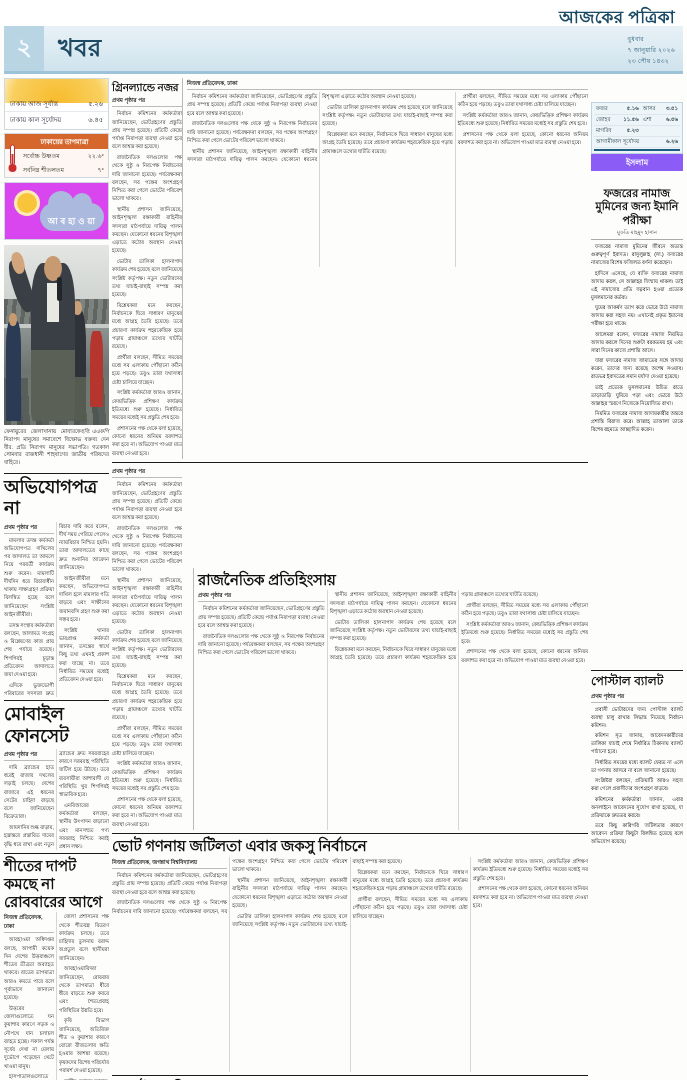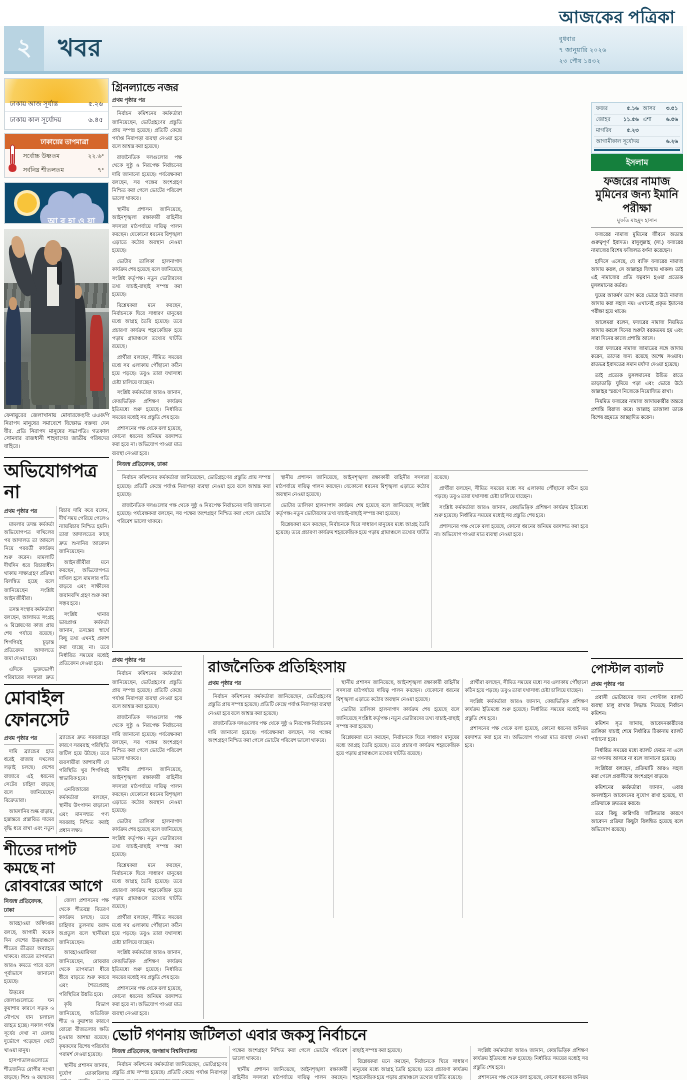--- a/index.html
+++ b/index.html
@@ -38,21 +38,21 @@
   .section-title {
     padding-left: 14px;
     display: flex; align-items: center;
     font-size: 24px;
     font-weight: bold;
     color: #1d4a63;
     letter-spacing: 0.5px;
   }
   .masthead-right {
     margin-left: auto;
-    display: flex; align-items: flex-start; justify-content: flex-end;
+    display: flex; align-items: flex-end; justify-content: flex-end;
     flex-direction: column;
     padding: 6px 8px 4px 0;
   }
   .brand-name {
     font-size: 17px; font-weight: bold; color: #1b4a64;
     letter-spacing: 0.3px;
   }
   .brand-date {
     font-size: 6.2px; color: #2b5f79; margin-top: 2px;
     letter-spacing: 0.2px;
@@ -122,22 +122,22 @@
     display: flex; justify-content: space-between;
     font-size: 6.2px; color: #332; padding: 1.5px 4px 1.5px 2px;
   }
   .thermo {
     position: absolute; left: 2px; top: 10px;
     width: 11px; height: 30px;
   }
 
   .weather-widget {
     border: 1px solid #cfd8dd;
-    background: #0c4a6e;
-    height: 42px; position: relative; overflow: hidden;
+    background: #d946ef;
+    height: 58px; position: relative; overflow: hidden;
     margin-bottom: 5px;
   }
   .w-sun {
     position: absolute; left: 12px; top: 10px;
     width: 20px; height: 20px; border-radius: 50%;
     background: #f8c43a;
     box-shadow: 0 0 0 3px #fdeab4;
   }
   .w-cloud {
     position: absolute; right: 4px; top: 20px;
@@ -266,23 +266,23 @@
     color: #1a1a1a; hyphens: auto; word-spacing: -0.3px;
   }
   .body-txt p { margin-bottom: 2.5px; text-indent: 5px; }
 
   .cols2 { column-count: 2; column-gap: 5px; column-rule: 1px solid #d6d6d6; }
   .cols3 { column-count: 3; column-gap: 5px; column-rule: 1px solid #d6d6d6; }
   .cols4 { column-count: 4; column-gap: 5px; column-rule: 1px solid #d6d6d6; }
 
   
   .rail-head {
-    background: #15803d; color: #fff;
+    background: #8b5cf6; color: #fff;
     font-size: 8px; font-weight: bold; text-align: center;
-    padding: 2px 0; margin-bottom: 4px;
+    padding: 2px 0; margin-bottom: 16px;
   }
   .rail-hl {
     font-size: 11px; font-weight: bold; text-align: center;
     line-height: 1.22; color: #111; margin: 2px 0;
   }
   .rail-author {
     font-size: 5.2px; text-align: center; color: #333;
     border-bottom: 1px solid #aaa; padding-bottom: 2px; margin-bottom: 2px;
   }
   .rail-body { font-size: 5px; line-height: 1.6; text-align: justify; }
@@ -419,21 +419,21 @@
             <p>জেলা প্রশাসনের পক্ষ থেকে শীতবস্ত্র বিতরণ কার্যক্রম চলছে। তবে চাহিদার তুলনায় বরাদ্দ অপ্রতুল বলে স্থানীয়রা জানিয়েছেন।</p>
             <p>আবহাওয়াবিদরা জানিয়েছেন, রোববার থেকে তাপমাত্রা ধীরে ধীরে বাড়তে শুরু করবে এবং শৈত্যপ্রবাহ পরিস্থিতির উন্নতি হবে।</p>
             <p>কৃষি বিভাগ জানিয়েছে, অতিরিক্ত শীত ও কুয়াশার কারণে বোরো বীজতলার ক্ষতি হওয়ার আশঙ্কা রয়েছে। কৃষকদের বিশেষ পরিচর্যার পরামর্শ দেওয়া হয়েছে।</p>
             <p>স্থানীয় প্রশাসন জানায়, দুর্যোগ মোকাবিলায় পর্যাপ্ত প্রস্তুতি নেওয়া হয়েছে এবং প্রয়োজনীয় ত্রাণ সামগ্রী মজুত রাখা হয়েছে।</p>
           </div>
       </div>
     </div>
 
     <div class="col-mid">
 
-      <div style="display:flex; flex-direction:column;">
+      <div style="display:flex; ">
         <div style="width:70px;">
           <h2 class="hl xs">গ্রিনল্যান্ডে নজর</h2>
           <div class="byline">প্রথম পৃষ্ঠার পর</div>
           <div class="body-txt">
               <p>নির্বাচন কমিশনের কর্মকর্তারা জানিয়েছেন, ভোটগ্রহণের প্রস্তুতি প্রায় সম্পন্ন হয়েছে। প্রতিটি কেন্দ্রে পর্যাপ্ত নিরাপত্তা ব্যবস্থা নেওয়া হবে বলে আশ্বস্ত করা হয়েছে।</p>
               <p>রাজনৈতিক দলগুলোর পক্ষ থেকে সুষ্ঠু ও নিরপেক্ষ নির্বাচনের দাবি জানানো হয়েছে। পর্যবেক্ষকরা বলছেন, সব পক্ষের অংশগ্রহণ নিশ্চিত করা গেলে ভোটের পরিবেশ ভালো থাকবে।</p>
               <p>স্থানীয় প্রশাসন জানিয়েছে, আইনশৃঙ্খলা রক্ষাকারী বাহিনীর সদস্যরা মাঠপর্যায়ে দায়িত্ব পালন করছেন। যেকোনো ধরনের বিশৃঙ্খলা এড়াতে কঠোর অবস্থান নেওয়া হয়েছে।</p>
               <p>ভোটার তালিকা হালনাগাদ কার্যক্রম শেষ হয়েছে বলে জানিয়েছে সংশ্লিষ্ট কর্তৃপক্ষ। নতুন ভোটারদের তথ্য যাচাই-বাছাই সম্পন্ন করা হয়েছে।</p>
               <p>বিশ্লেষকরা মনে করছেন, নির্বাচনকে ঘিরে সাধারণ মানুষের মধ্যে আগ্রহ তৈরি হয়েছে। তবে প্রচারণা কার্যক্রম শহরকেন্দ্রিক হয়ে পড়ায় গ্রামাঞ্চলে তথ্যের ঘাটতি রয়েছে।</p>
               <p>প্রার্থীরা বলছেন, সীমিত সময়ের মধ্যে সব এলাকায় পৌঁছানো কঠিন হয়ে পড়ছে। তবুও তারা যথাসাধ্য চেষ্টা চালিয়ে যাচ্ছেন।</p>
@@ -452,21 +452,21 @@
                 <p>বিশ্লেষকরা মনে করছেন, নির্বাচনকে ঘিরে সাধারণ মানুষের মধ্যে আগ্রহ তৈরি হয়েছে। তবে প্রচারণা কার্যক্রম শহরকেন্দ্রিক হয়ে পড়ায় গ্রামাঞ্চলে তথ্যের ঘাটতি রয়েছে।</p>
                 <p>প্রার্থীরা বলছেন, সীমিত সময়ের মধ্যে সব এলাকায় পৌঁছানো কঠিন হয়ে পড়ছে। তবুও তারা যথাসাধ্য চেষ্টা চালিয়ে যাচ্ছেন।</p>
                 <p>সংশ্লিষ্ট কর্মকর্তারা আরও জানান, কেন্দ্রভিত্তিক প্রশিক্ষণ কার্যক্রম ইতিমধ্যে শুরু হয়েছে। নির্ধারিত সময়ের মধ্যেই সব প্রস্তুতি শেষ হবে।</p>
                 <p>প্রশাসনের পক্ষ থেকে বলা হয়েছে, কোনো ধরনের অনিয়ম বরদাশত করা হবে না। অভিযোগ পাওয়া মাত্র ব্যবস্থা নেওয়া হবে।</p>
               </div>
           </div>
         </div>
       </div>
 
       <div class="hr-thin"></div>
-      <div style="display:flex; gap:21px;">
+      <div style="display:flex; gap:11px;align-items:flex-end;">
         <div style="width:70px;">
           <div class="byline">প্রথম পৃষ্ঠার পর</div>
           <div class="body-txt">
               <p>নির্বাচন কমিশনের কর্মকর্তারা জানিয়েছেন, ভোটগ্রহণের প্রস্তুতি প্রায় সম্পন্ন হয়েছে। প্রতিটি কেন্দ্রে পর্যাপ্ত নিরাপত্তা ব্যবস্থা নেওয়া হবে বলে আশ্বস্ত করা হয়েছে।</p>
               <p>রাজনৈতিক দলগুলোর পক্ষ থেকে সুষ্ঠু ও নিরপেক্ষ নির্বাচনের দাবি জানানো হয়েছে। পর্যবেক্ষকরা বলছেন, সব পক্ষের অংশগ্রহণ নিশ্চিত করা গেলে ভোটের পরিবেশ ভালো থাকবে।</p>
               <p>স্থানীয় প্রশাসন জানিয়েছে, আইনশৃঙ্খলা রক্ষাকারী বাহিনীর সদস্যরা মাঠপর্যায়ে দায়িত্ব পালন করছেন। যেকোনো ধরনের বিশৃঙ্খলা এড়াতে কঠোর অবস্থান নেওয়া হয়েছে।</p>
               <p>ভোটার তালিকা হালনাগাদ কার্যক্রম শেষ হয়েছে বলে জানিয়েছে সংশ্লিষ্ট কর্তৃপক্ষ। নতুন ভোটারদের তথ্য যাচাই-বাছাই সম্পন্ন করা হয়েছে।</p>
               <p>বিশ্লেষকরা মনে করছেন, নির্বাচনকে ঘিরে সাধারণ মানুষের মধ্যে আগ্রহ তৈরি হয়েছে। তবে প্রচারণা কার্যক্রম শহরকেন্দ্রিক হয়ে পড়ায় গ্রামাঞ্চলে তথ্যের ঘাটতি রয়েছে।</p>
               <p>প্রার্থীরা বলছেন, সীমিত সময়ের মধ্যে সব এলাকায় পৌঁছানো কঠিন হয়ে পড়ছে। তবুও তারা যথাসাধ্য চেষ্টা চালিয়ে যাচ্ছেন।</p>
               <p>সংশ্লিষ্ট কর্মকর্তারা আরও জানান, কেন্দ্রভিত্তিক প্রশিক্ষণ কার্যক্রম ইতিমধ্যে শুরু হয়েছে। নির্ধারিত সময়ের মধ্যেই সব প্রস্তুতি শেষ হবে।</p>

